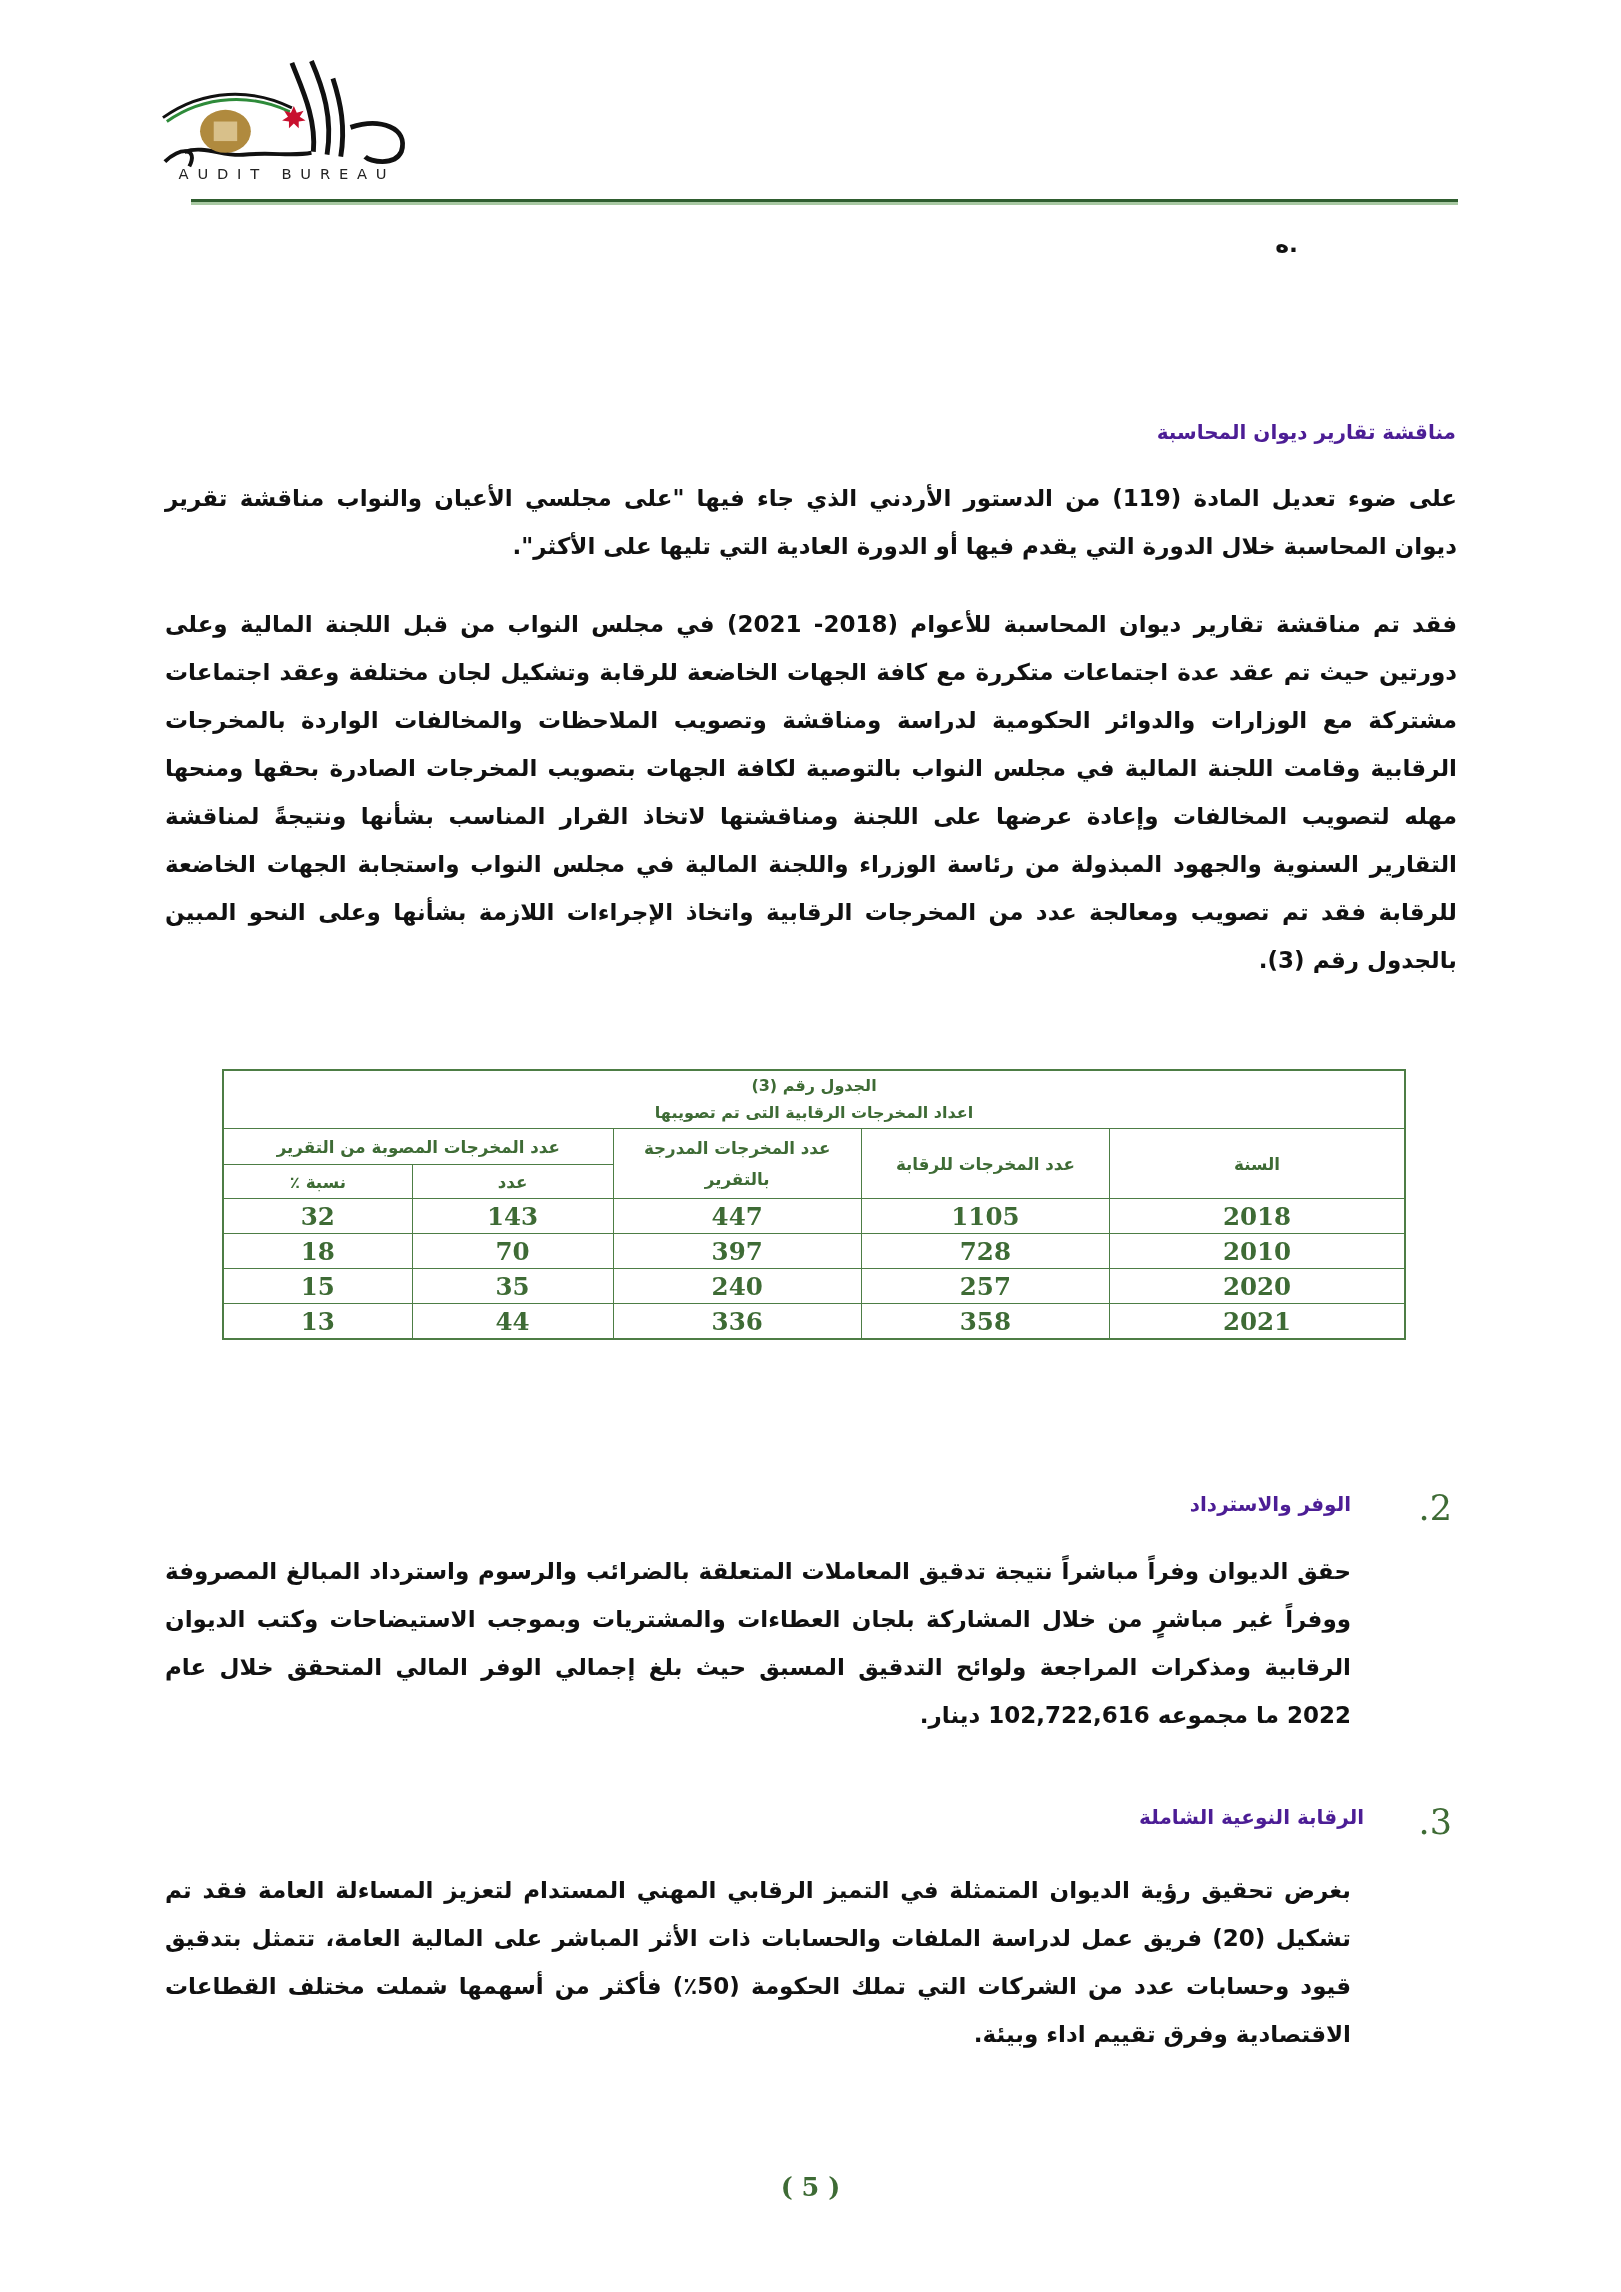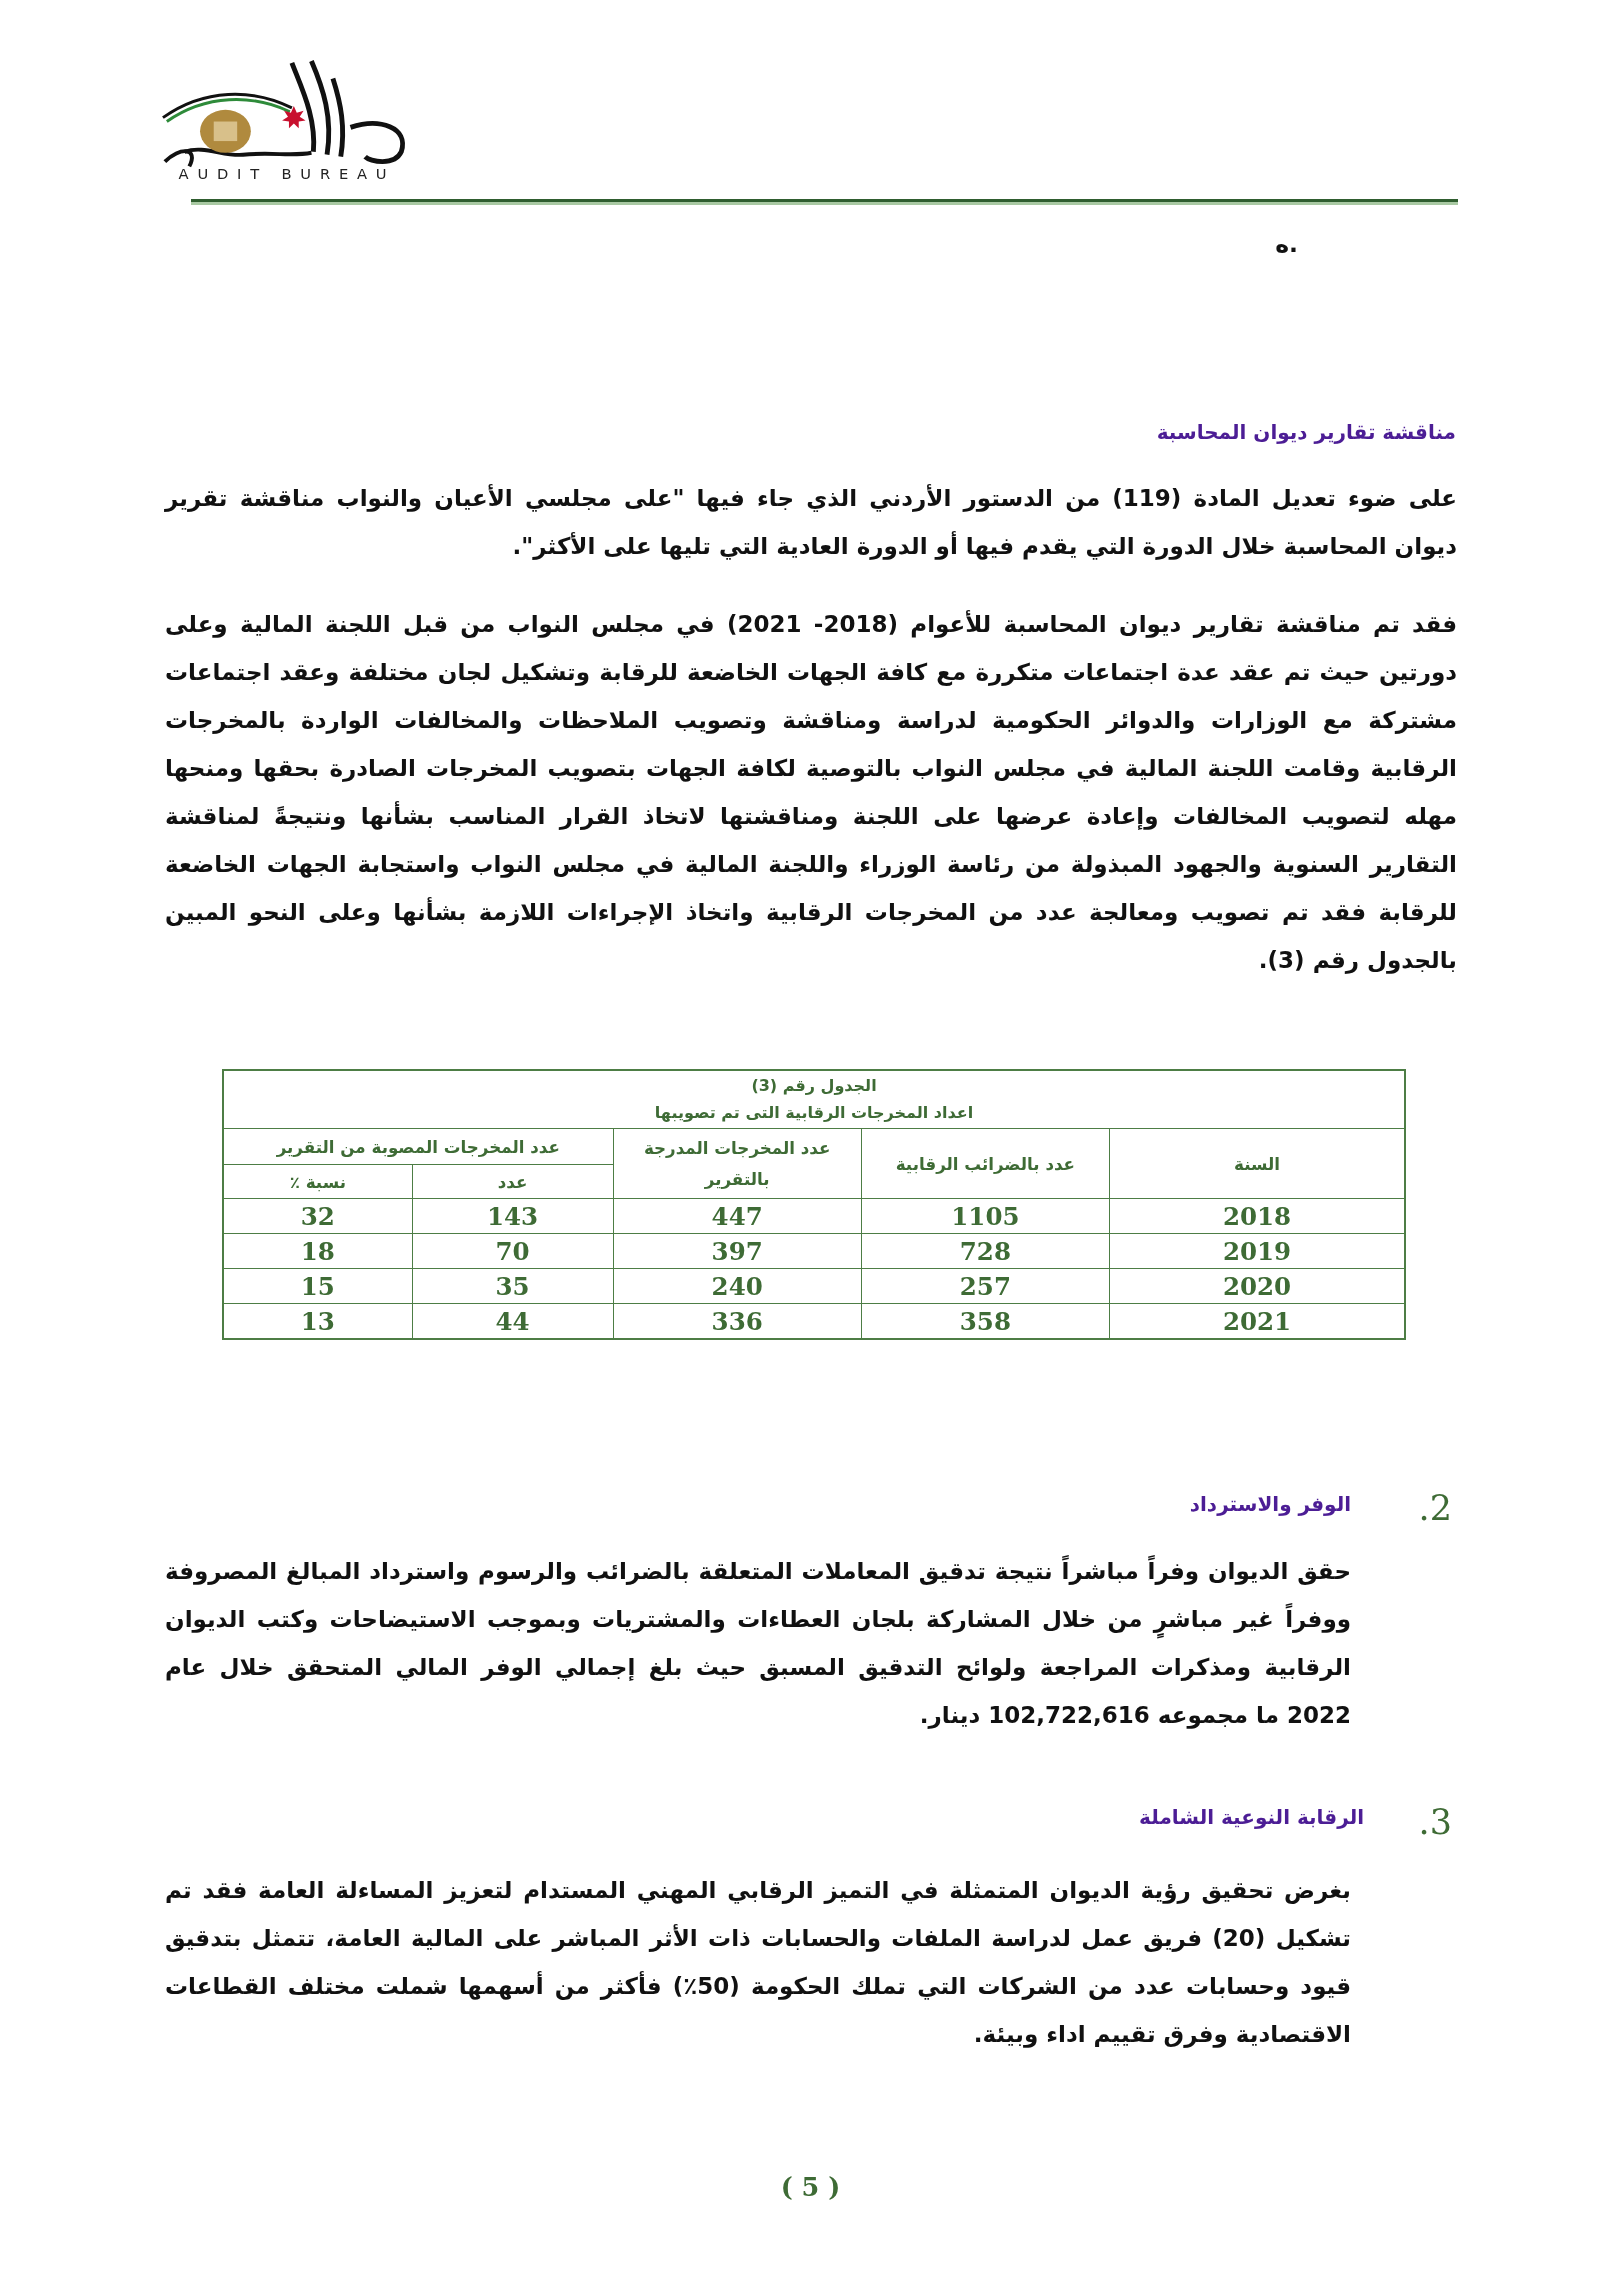--- a/index.html
+++ b/index.html
@@ -77,37 +77,37 @@
   <table class="tbl" data-name="table-3-corrected-outputs">
     <tbody>
         <tr>
       <td colspan="5" class="cap" data-name="table-caption">
         <div data-name="table-title">الجدول رقم (3)</div>
         <div data-name="table-subtitle">اعداد المخرجات الرقابية التى تم تصويبها</div>
       </td>
     </tr>
     <tr class="h1">
       <th rowspan="2" style="width:25%;" data-name="col-header-year">السنة</th>
-      <th rowspan="2" style="width:21%;" data-name="col-header-audit-outputs">عدد بالضرائب الرقابية</th>
+      <th rowspan="2" style="width:21%;" data-name="col-header-audit-outputs">عدد المخرجات للرقابة</th>
       <th rowspan="2" style="width:21%; line-height:31px;" data-name="col-header-included-outputs">عدد المخرجات المدرجة بالتقرير</th>
       <th colspan="2" data-name="col-header-corrected-group">عدد المخرجات المصوبة من التقرير</th>
     </tr>
     <tr class="h2">
       <th style="width:17%;" data-name="col-header-count">عدد</th>
       <th style="width:16%;" data-name="col-header-percent">نسبة ٪</th>
     </tr>
     <tr data-name="table-row">
       <td class="num" data-name="cell-year">2018</td>
       <td class="num" data-name="cell-audit-outputs">1105</td>
       <td class="num" data-name="cell-included">447</td>
       <td class="num" data-name="cell-count">143</td>
       <td class="num" data-name="cell-percent">32</td>
     </tr>
     <tr data-name="table-row">
-      <td class="num" data-name="cell-year">2019</td>
+      <td class="num" data-name="cell-year">2010</td>
       <td class="num" data-name="cell-audit-outputs">728</td>
       <td class="num" data-name="cell-included">397</td>
       <td class="num" data-name="cell-count">70</td>
       <td class="num" data-name="cell-percent">18</td>
     </tr>
     <tr data-name="table-row">
       <td class="num" data-name="cell-year">2020</td>
       <td class="num" data-name="cell-audit-outputs">257</td>
       <td class="num" data-name="cell-included">240</td>
       <td class="num" data-name="cell-count">35</td>

